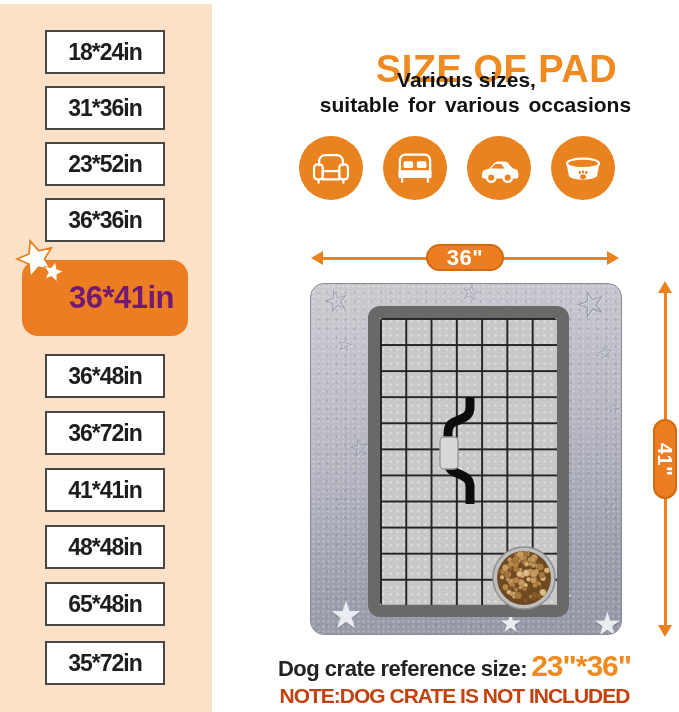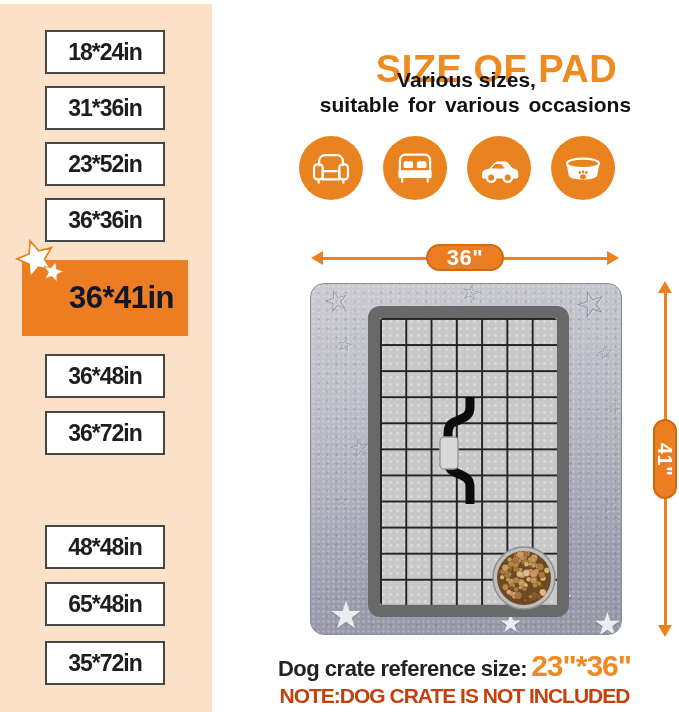--- a/index.html
+++ b/index.html
@@ -18,23 +18,23 @@
   .size-box{
     position:absolute;left:45px;width:120px;height:44px;box-sizing:border-box;
     background:#fff;border:2px solid #474747;
     display:flex;align-items:center;justify-content:center;
     font-weight:bold;font-size:23px;letter-spacing:-1px;color:var(--dark);
   }
   .t0{top:26px}.t1{top:82px}.t2{top:138px}.t3{top:194px}
   .b0{top:350px}.b1{top:407px}.b2{top:464px}.b3{top:521px}.b4{top:578px}.b5{top:637px}
   .size-badge{
     position:absolute;left:22px;top:256px;width:166px;height:76px;box-sizing:border-box;
-    background:var(--badge-orange);border-radius:0;
-    display:flex;align-items:center;justify-content:center;
-    color:#0f172a;font-weight:bold;font-size:31px;letter-spacing:-0.5px;padding-left:33px;
+    background:var(--badge-orange);border-radius:16px;
+    display:flex;align-items:center;justify-content:center;
+    color:#701a75;font-weight:bold;font-size:31px;letter-spacing:-0.5px;padding-left:33px;
   }
   .badge-stars{position:absolute;left:6px;top:234px;width:64px;height:56px;z-index:2;}
   
   .title{
     position:absolute;left:230px;top:20px;width:533px;text-align:center;
     color:#ee8a1f;font-weight:bold;font-size:38px;letter-spacing:0.5px;margin-top:28px;
   }
   .subtitle1{
     position:absolute;left:230px;top:68px;width:449px;text-align:center;
     color:#111;font-weight:bold;font-size:21px;margin-left:12px;
@@ -122,20 +122,21 @@
     <div class="size-box t3">36*36in</div>
 
     <div class="size-badge">36*41in</div>
     <svg class="badge-stars" viewBox="0 0 64 56">
       <path d="M0 -10 L2.65 -3.64 L9.51 -3.09 L4.28 1.39 L5.88 8.09 L0 4.5 L-5.88 8.09 L-4.28 1.39 L-9.51 -3.09 L-2.65 -3.64 Z" transform="translate(30,21) rotate(-18) scale(1.9)" fill="#ffffff" stroke="#e8811d" stroke-width="0.9"></path>
       <path d="M0 -10 L2.65 -3.64 L9.51 -3.09 L4.28 1.39 L5.88 8.09 L0 4.5 L-5.88 8.09 L-4.28 1.39 L-9.51 -3.09 L-2.65 -3.64 Z" transform="translate(47,34) rotate(14) scale(1.05)" fill="#ffffff" stroke="#e8811d" stroke-width="0.8"></path>
     </svg>
 
     <div class="size-box b0">36*48in</div>
     <div class="size-box b1">36*72in</div>
+    <div class="size-box b2">41*41in</div>
     <div class="size-box b3">48*48in</div>
     <div class="size-box b4">65*48in</div>
     <div class="size-box b5">35*72in</div>
   </aside>
 
   <h1 class="title">SIZE OF PAD</h1>
   <div class="subtitle1">Various sizes,</div>
   <div class="subtitle2">suitable for various occasions</div>
 
   <div class="icons-row">

